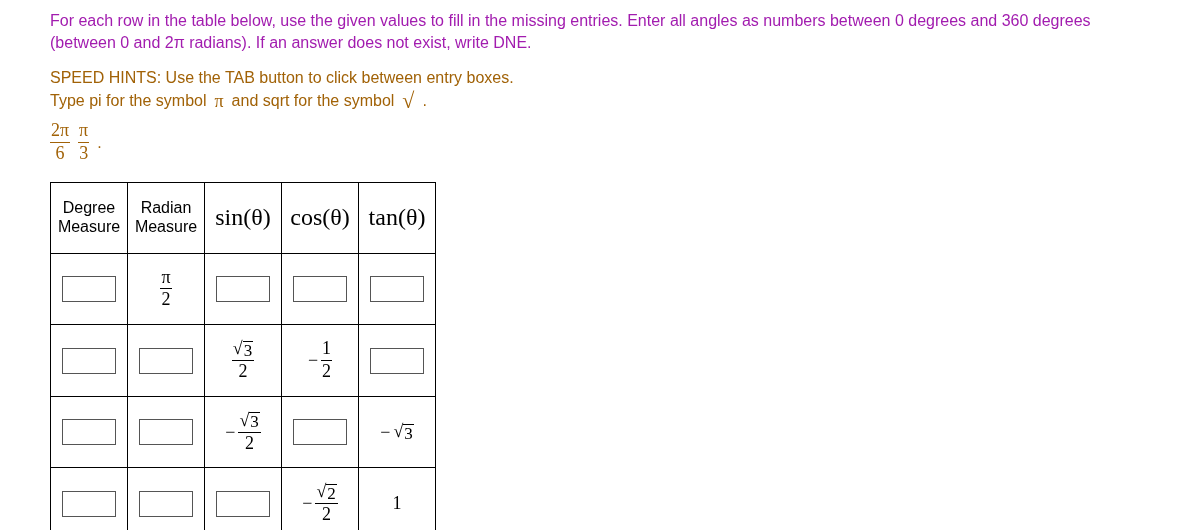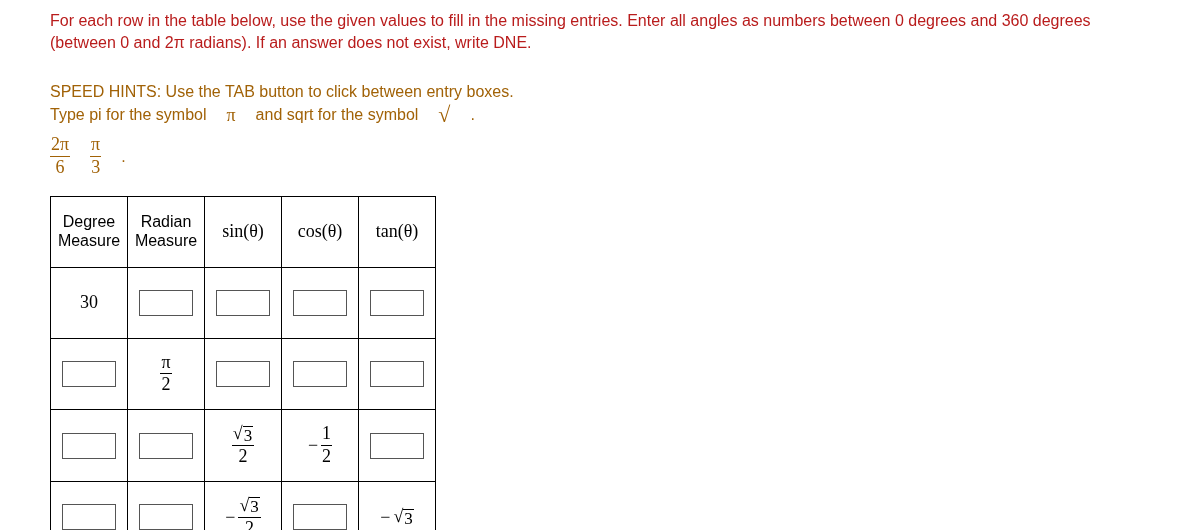--- a/index.html
+++ b/index.html
@@ -10,33 +10,33 @@
     font-size: 16px;
     color: #000;
   }
   .wrap {
     width: 1200px;
     height: 530px;
     box-sizing: border-box;
     padding: 10px 50px;
   }
   .instr {
-    color: #b91c1c;
+    color: #a21caf;
     line-height: 1.35;
-    margin-bottom: 28px;
+    margin-bottom: 14px;
   }
   .hint {
     color: #a16207;
     line-height: 1.35;
   }
   .hint-line {
     display: flex;
     align-items: center;
     flex-wrap: wrap;
-    gap: 20px;
+    gap: 8px;
     text-align: center;
   }
   .hint-line .sqrt-sym {
     display: inline-flex;
     align-items: center;
     font-size: 22px;
     line-height: 1;
   }
   .hint-row2 {
     margin-top: 8px;
@@ -78,21 +78,21 @@
   }
   table.grid th.twoline {
     line-height: 1.15;
   }
   .serif {
     font-family: "Times New Roman", serif;
     font-size: 18px;
   }
   .fnname {
     font-family: "Times New Roman", serif;
-    font-size: 18px;
+    font-size: 24px;
   }
   input.cell {
     width: 48px;
     height: 22px;
     border: 1px solid #555;
     background: #fff;
     font-size: 14px;
     text-align: left;
     padding: 1px 2px;
     box-sizing: content-box;
@@ -163,27 +163,20 @@
         <span>Degree</span><br><span>Measure</span>
       </th>
       <th class="twoline">
         <span>Radian</span><br><span>Measure</span>
       </th>
       <th><span class="fnname">sin(θ)</span></th>
       <th><span class="fnname">cos(θ)</span></th>
       <th><span class="fnname">tan(θ)</span></th>
     </tr>
 
-    <tr>
-      <td><span class="serif">30</span></td>
-      <td><input class="cell" style=""></td>
-      <td><input class="cell" style=""></td>
-      <td><input class="cell" style=""></td>
-      <td><input class="cell" style=""></td>
-    </tr>
 
     <tr>
       <td><input class="cell" style=""></td>
       <td>
         <span class="frac">
           <span class="num serif">π</span>
           <span class="bar"></span>
           <span class="den serif">2</span>
         </span>
       </td>

